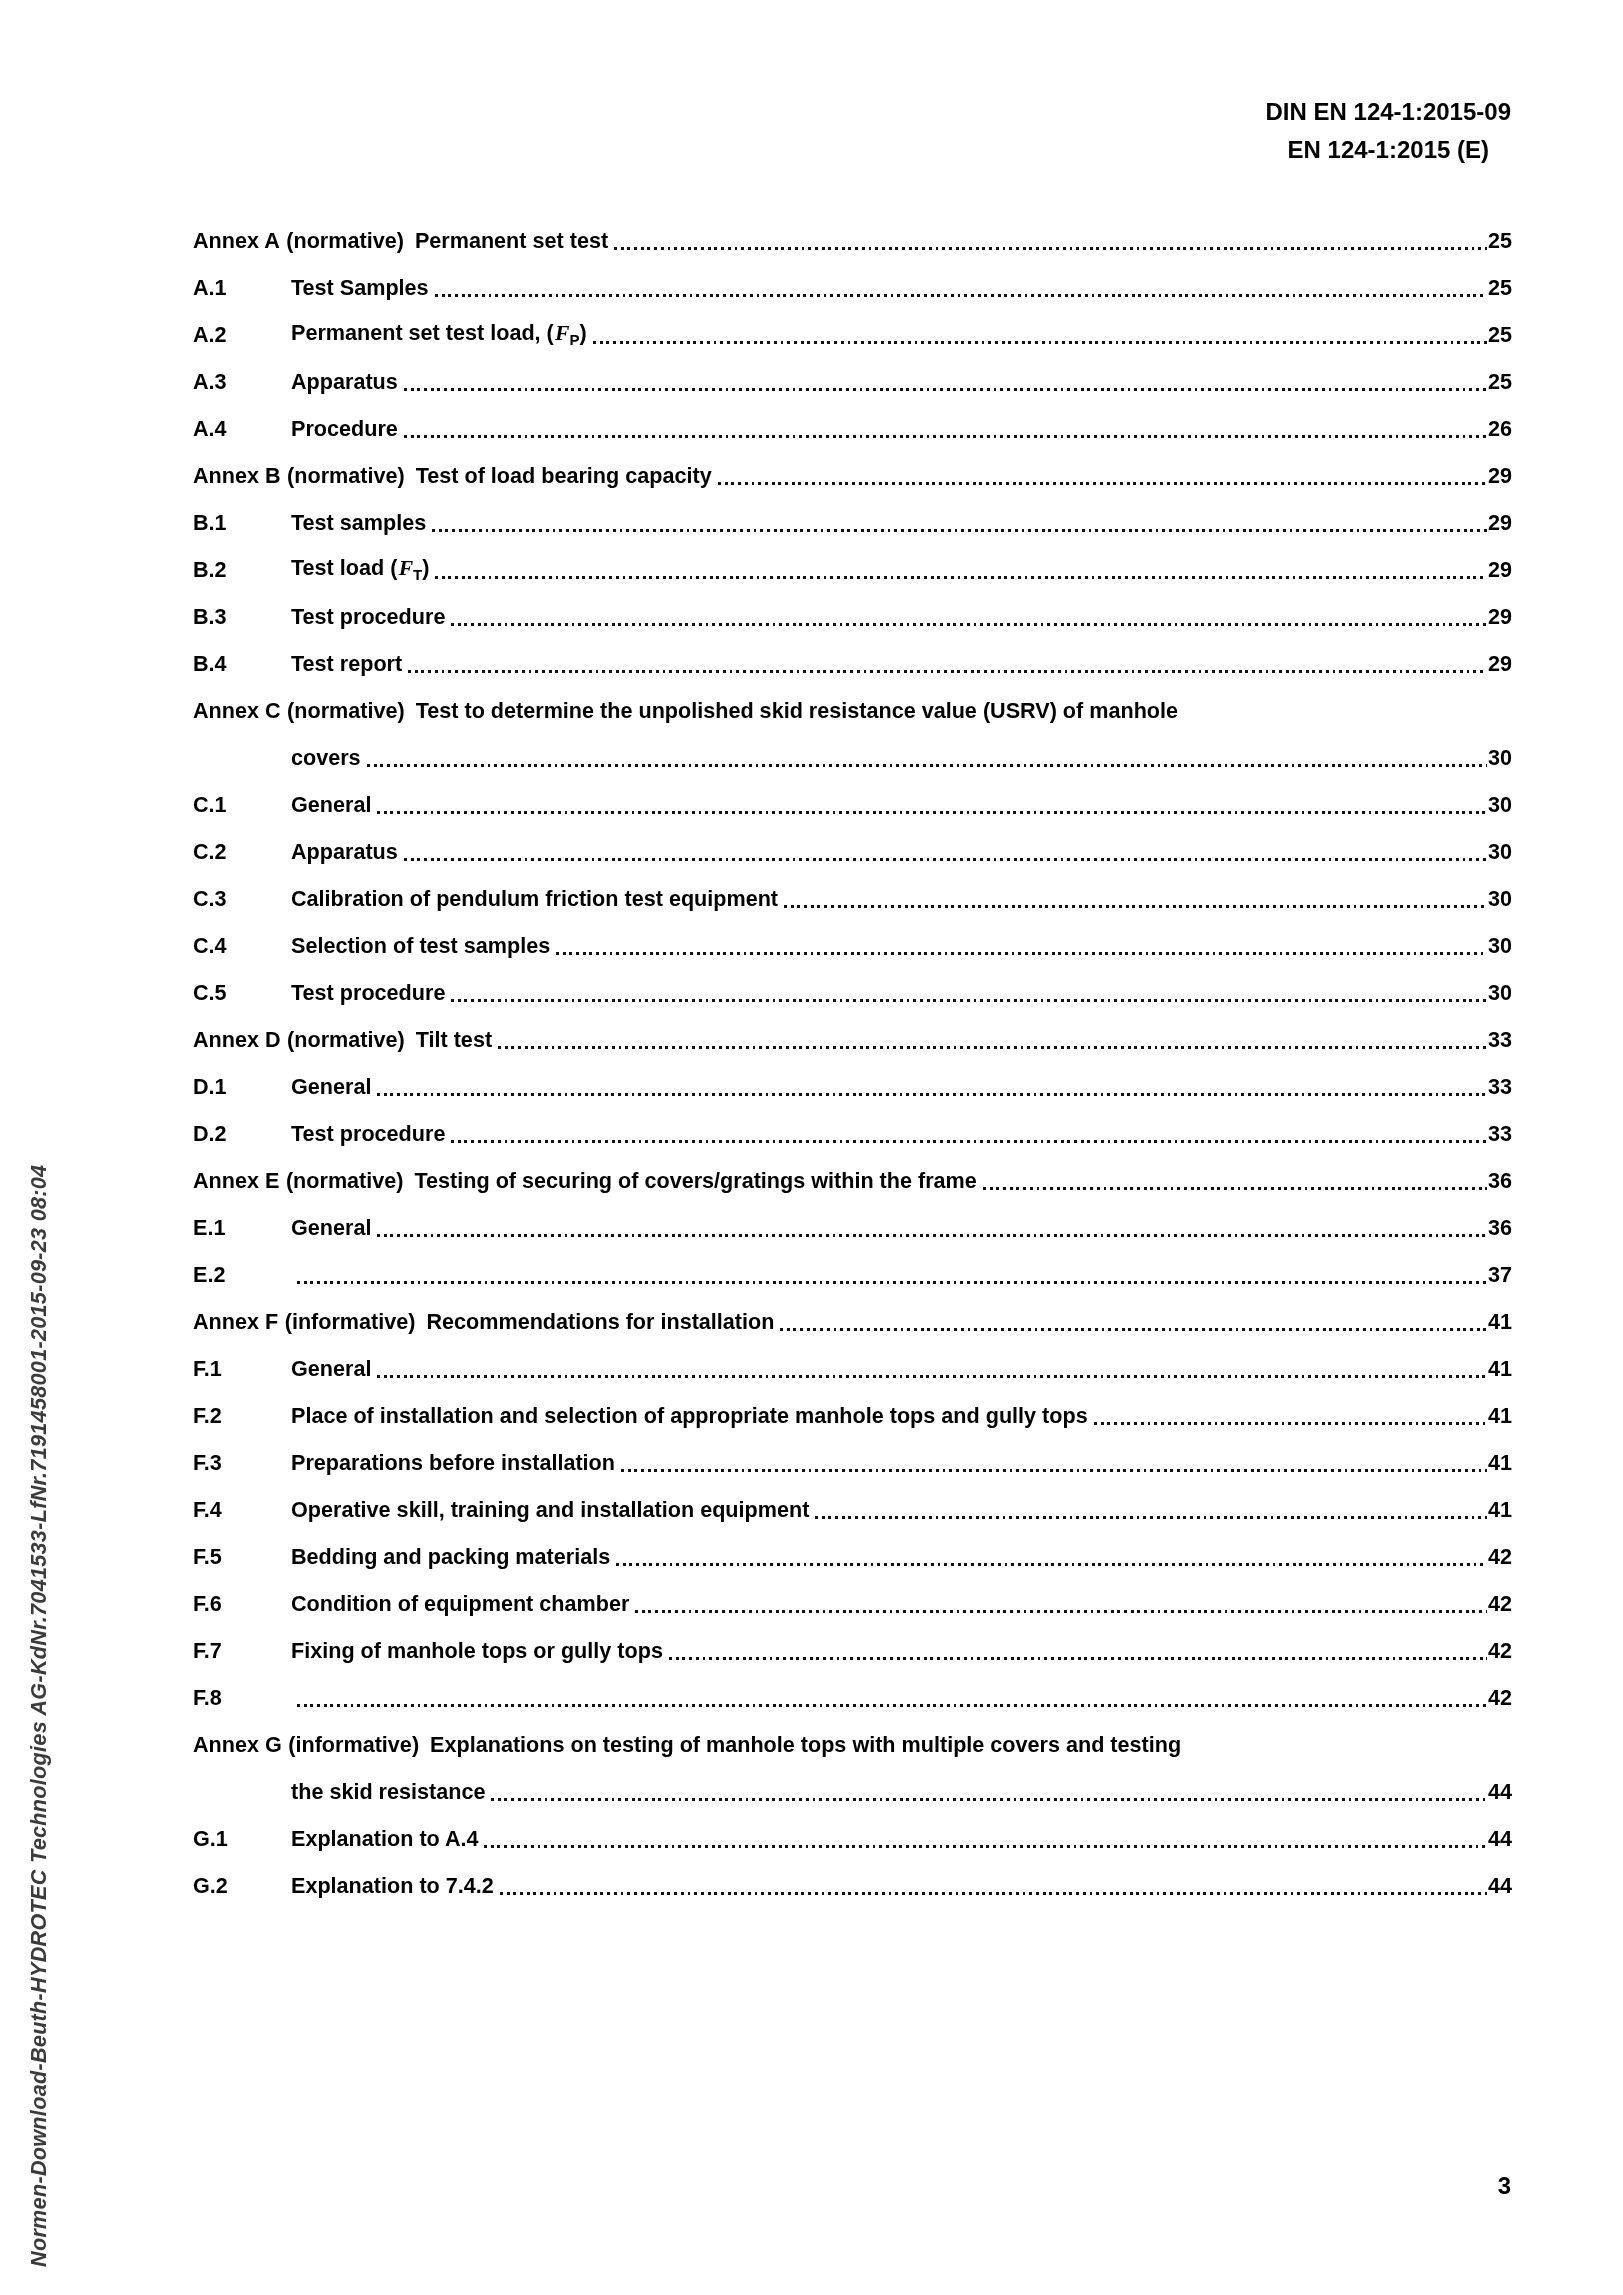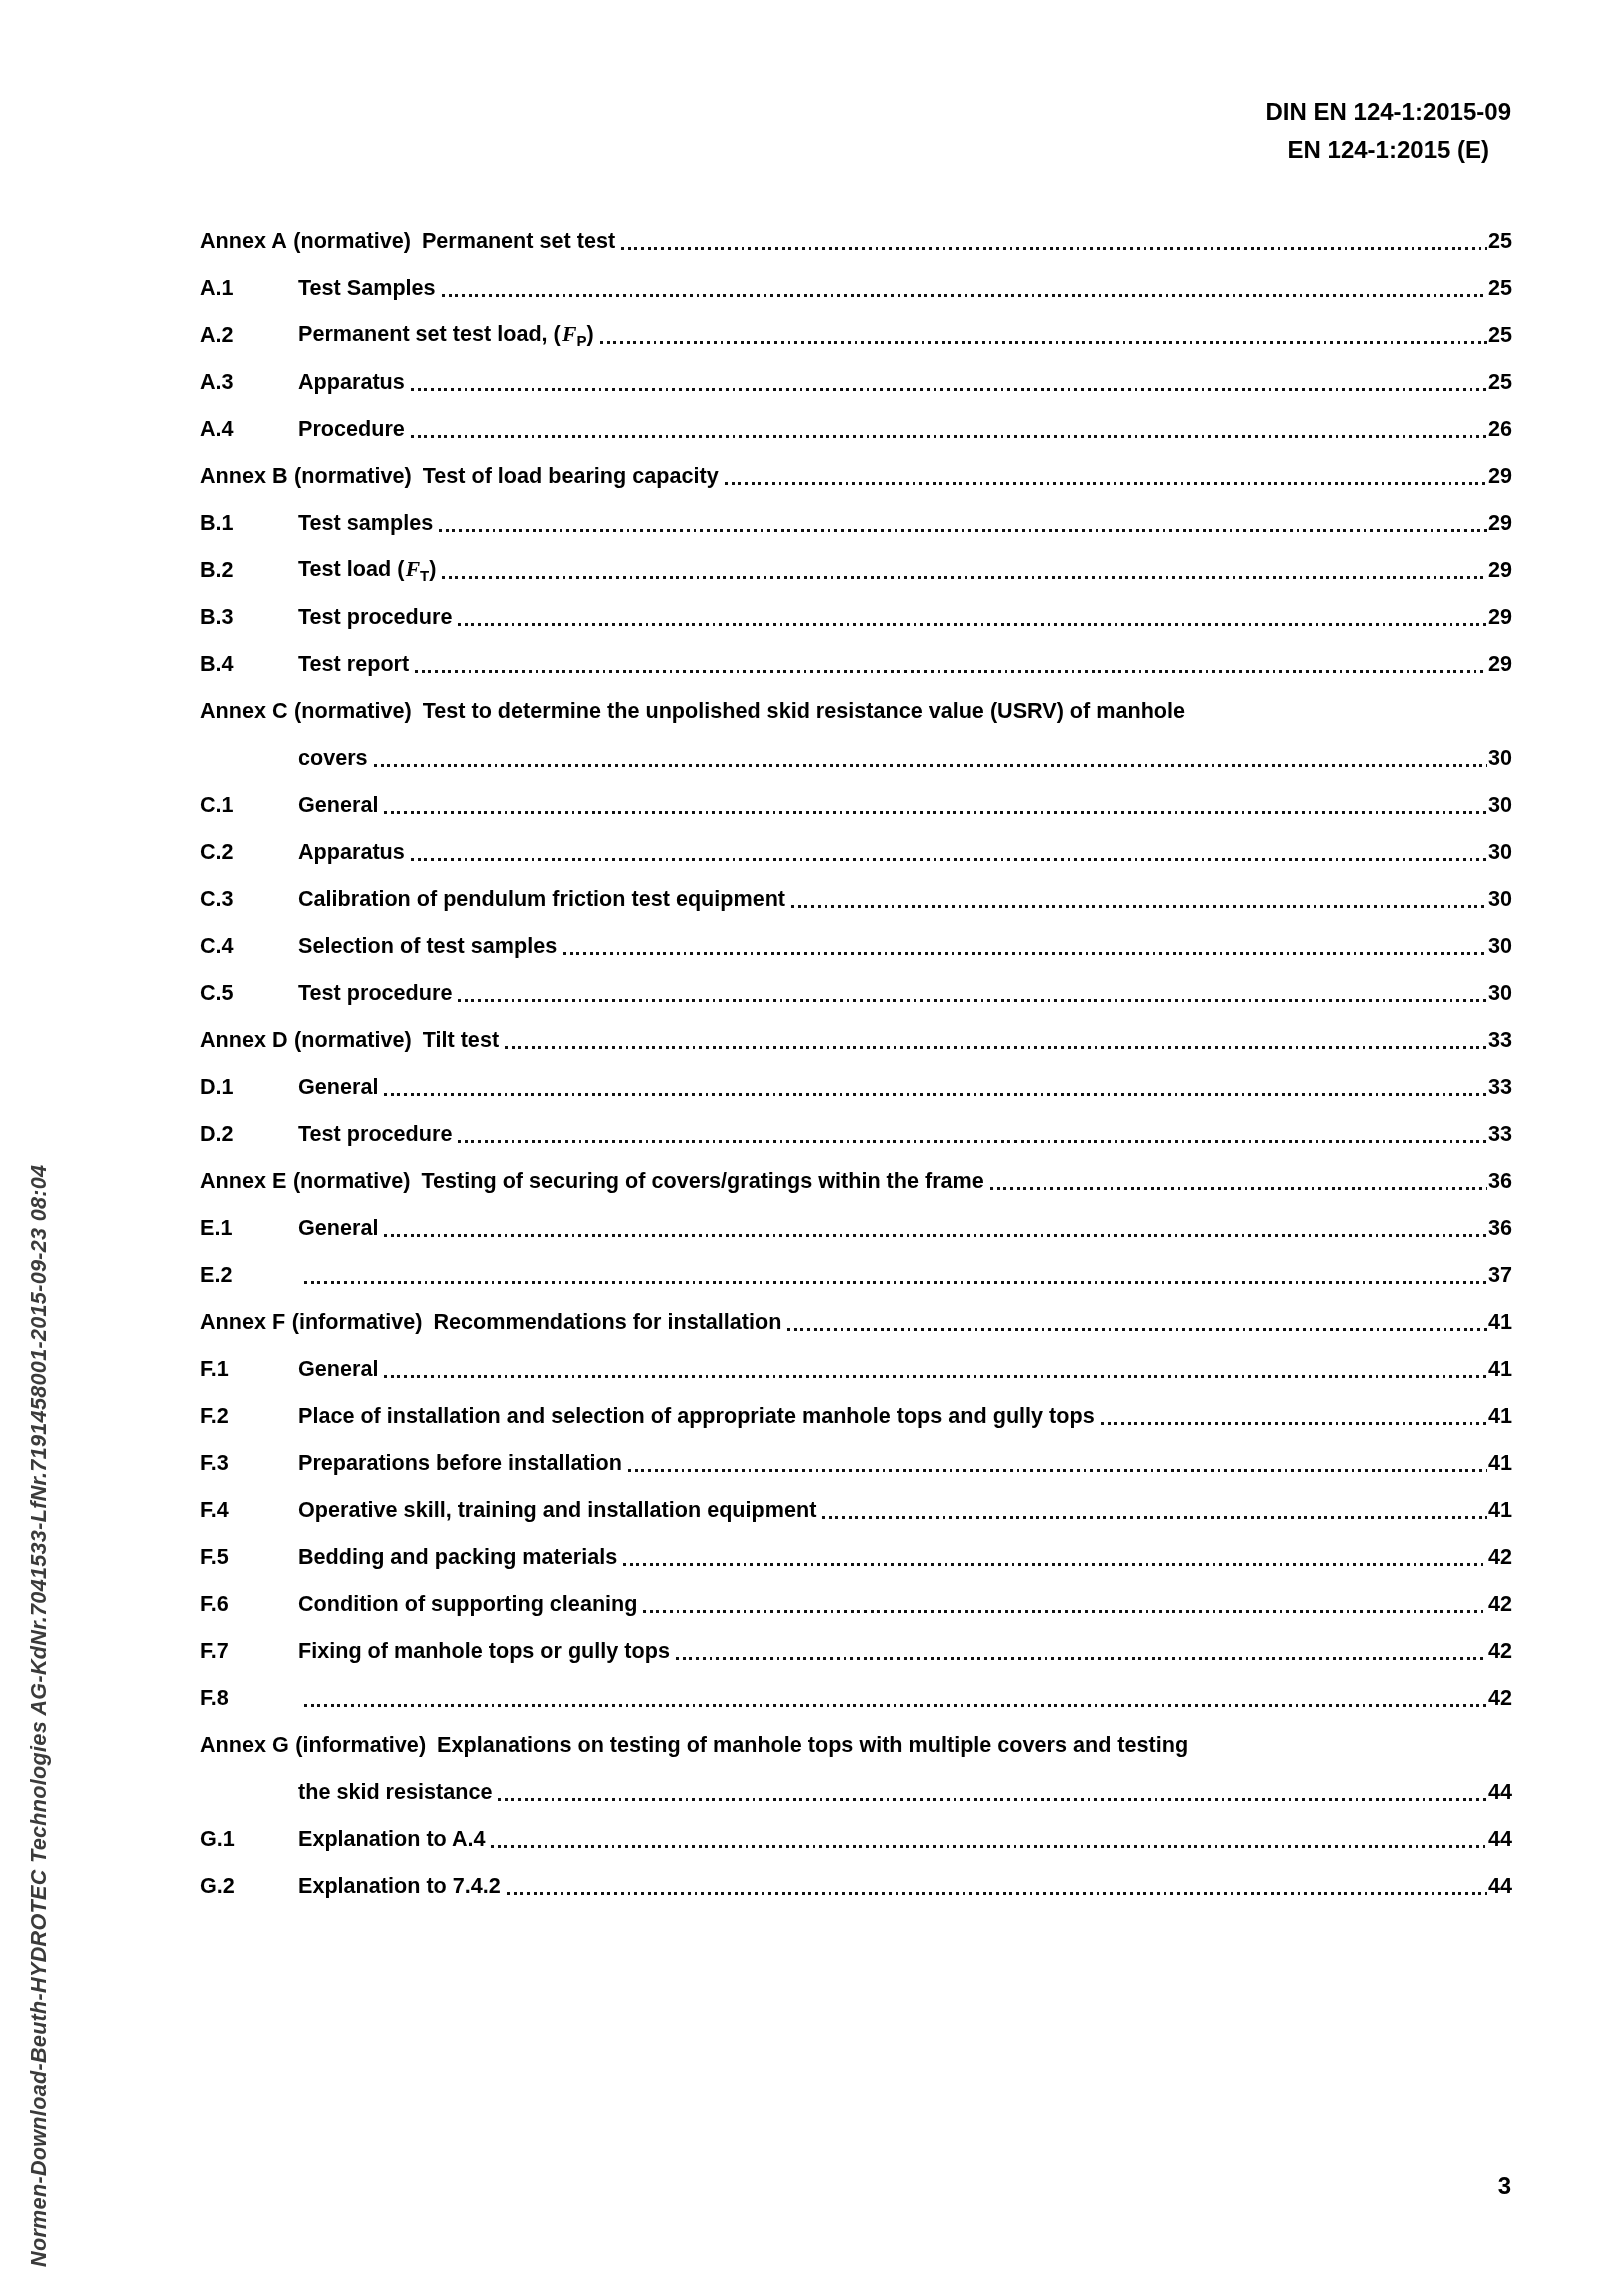--- a/index.html
+++ b/index.html
@@ -20,27 +20,26 @@
     line-height: 38px;
     white-space: nowrap;
   }
   .toc {
     position: absolute;
     left: 193px; top: 217px;
     width: 1319px;
   }
   .toc-line {
     display: flex;
-    align-items: center;
+    align-items: flex-end;
     height: 47px;
     line-height: 47px;
     font-size: 21.6px;
     font-weight: bold;
     white-space: nowrap;
-    margin-left: 7px;
   }
   .lbl { flex: 0 0 98px; }
   .qual { font-weight: bold; margin-left: 6.5px; }
   .annex-title { margin-left: 11px; }
   .t { }
   .leader {
     flex: 1 1 auto;
     min-width: 15.7px;
     height: 2.9px;
     align-self: flex-end;
@@ -260,21 +259,21 @@
       <span class="pg">41</span>
     </div>
     <div class="toc-line">
       <span class="lbl">F.5</span>
       <span class="t">Bedding and packing materials</span>
       <span class="leader"></span>
       <span class="pg">42</span>
     </div>
     <div class="toc-line">
       <span class="lbl">F.6</span>
-      <span class="t">Condition of supporting cleaning</span>
+      <span class="t">Condition of equipment chamber</span>
       <span class="leader"></span>
       <span class="pg">42</span>
     </div>
     <div class="toc-line">
       <span class="lbl">F.7</span>
       <span class="t">Fixing of manhole tops or gully tops</span>
       <span class="leader"></span>
       <span class="pg">42</span>
     </div>
     <div class="toc-line">

